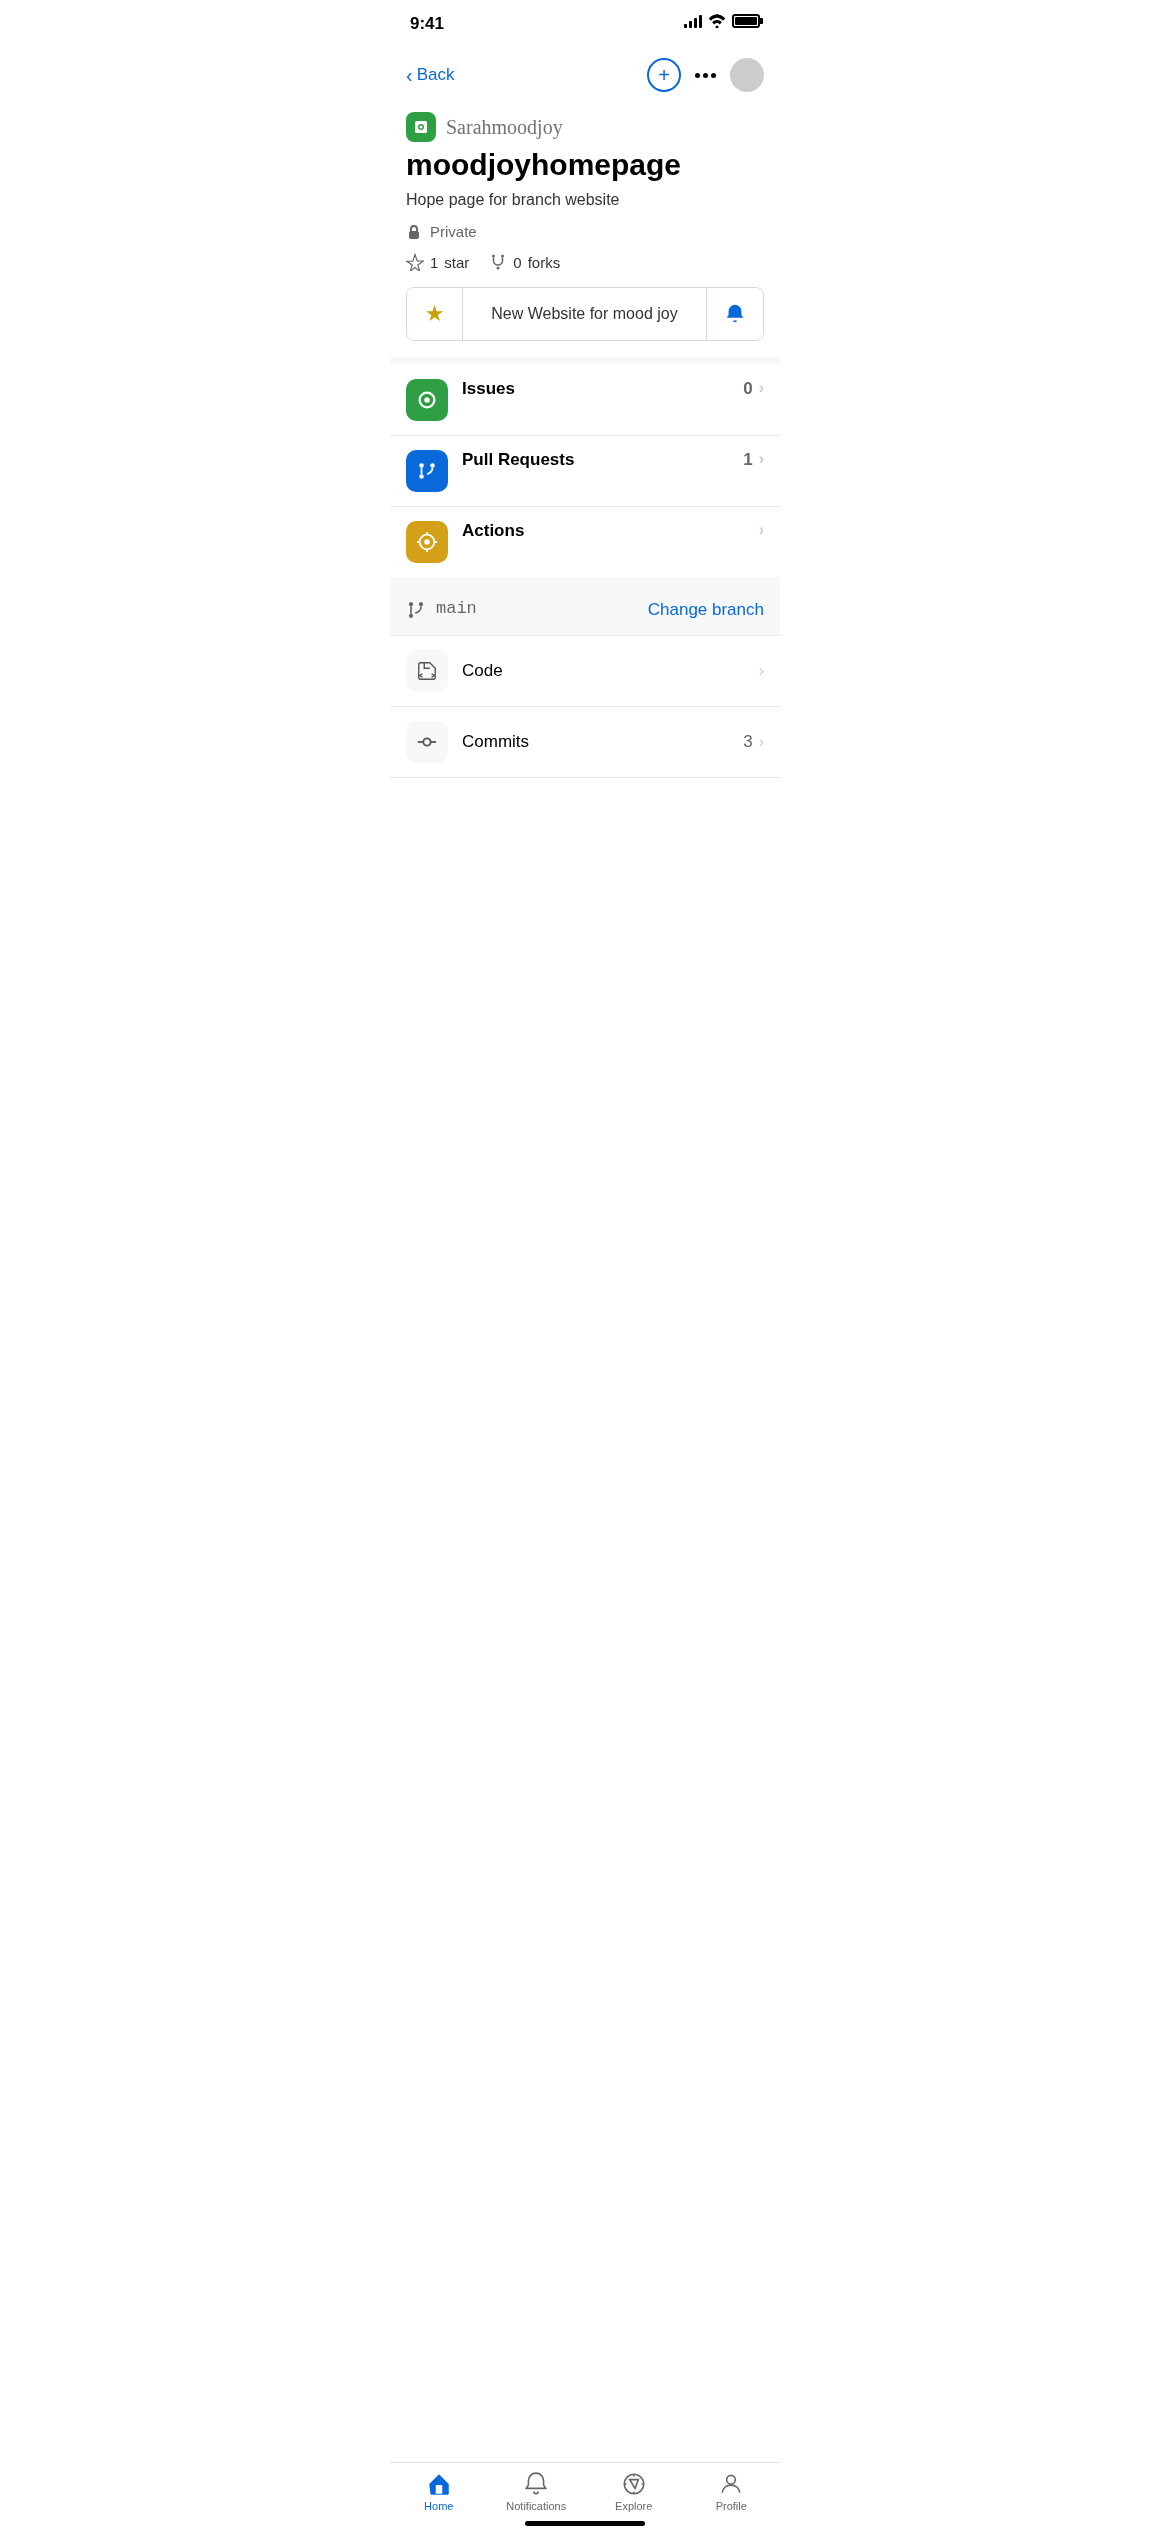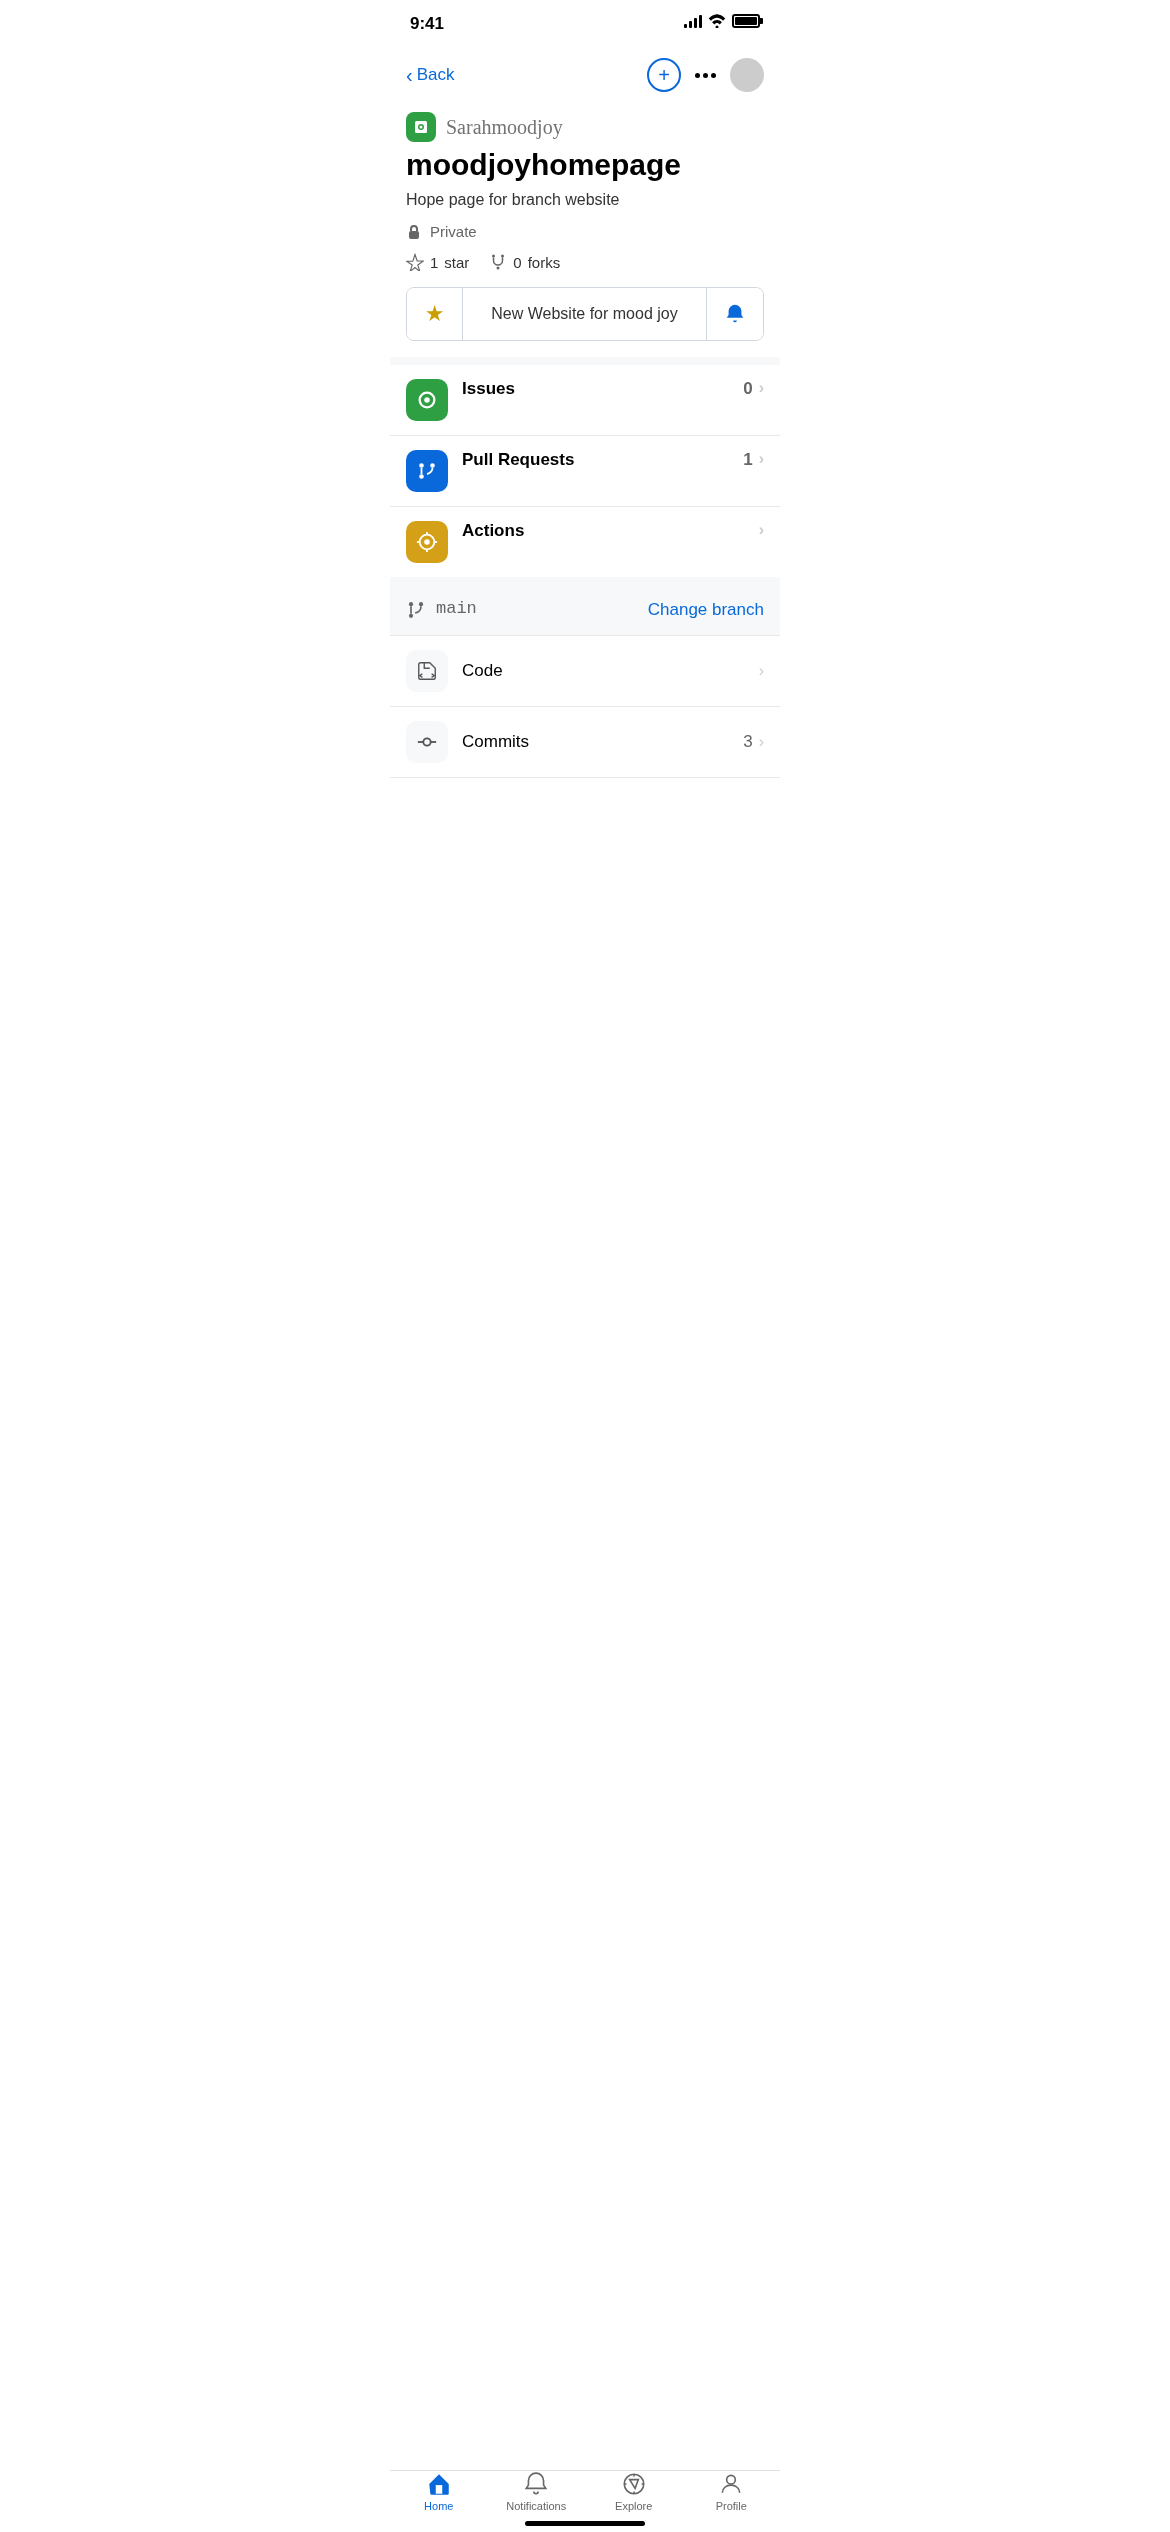--- a/index.html
+++ b/index.html
@@ -400,21 +400,21 @@
       position: fixed;
       bottom: 0;
       left: 50%;
       transform: translateX(-50%);
       width: 390px;
       background: #fff;
       border-top: 1px solid #e0e0e0;
       display: flex;
       justify-content: space-around;
       align-items: flex-end;
-      padding: 0 0 20px 0;
+      padding: 8px 0 20px 0;
       z-index: 100;
     }
 
     .tab-item {
       display: flex;
       flex-direction: column;
       align-items: center;
       gap: 3px;
       cursor: pointer;
       flex: 1;

